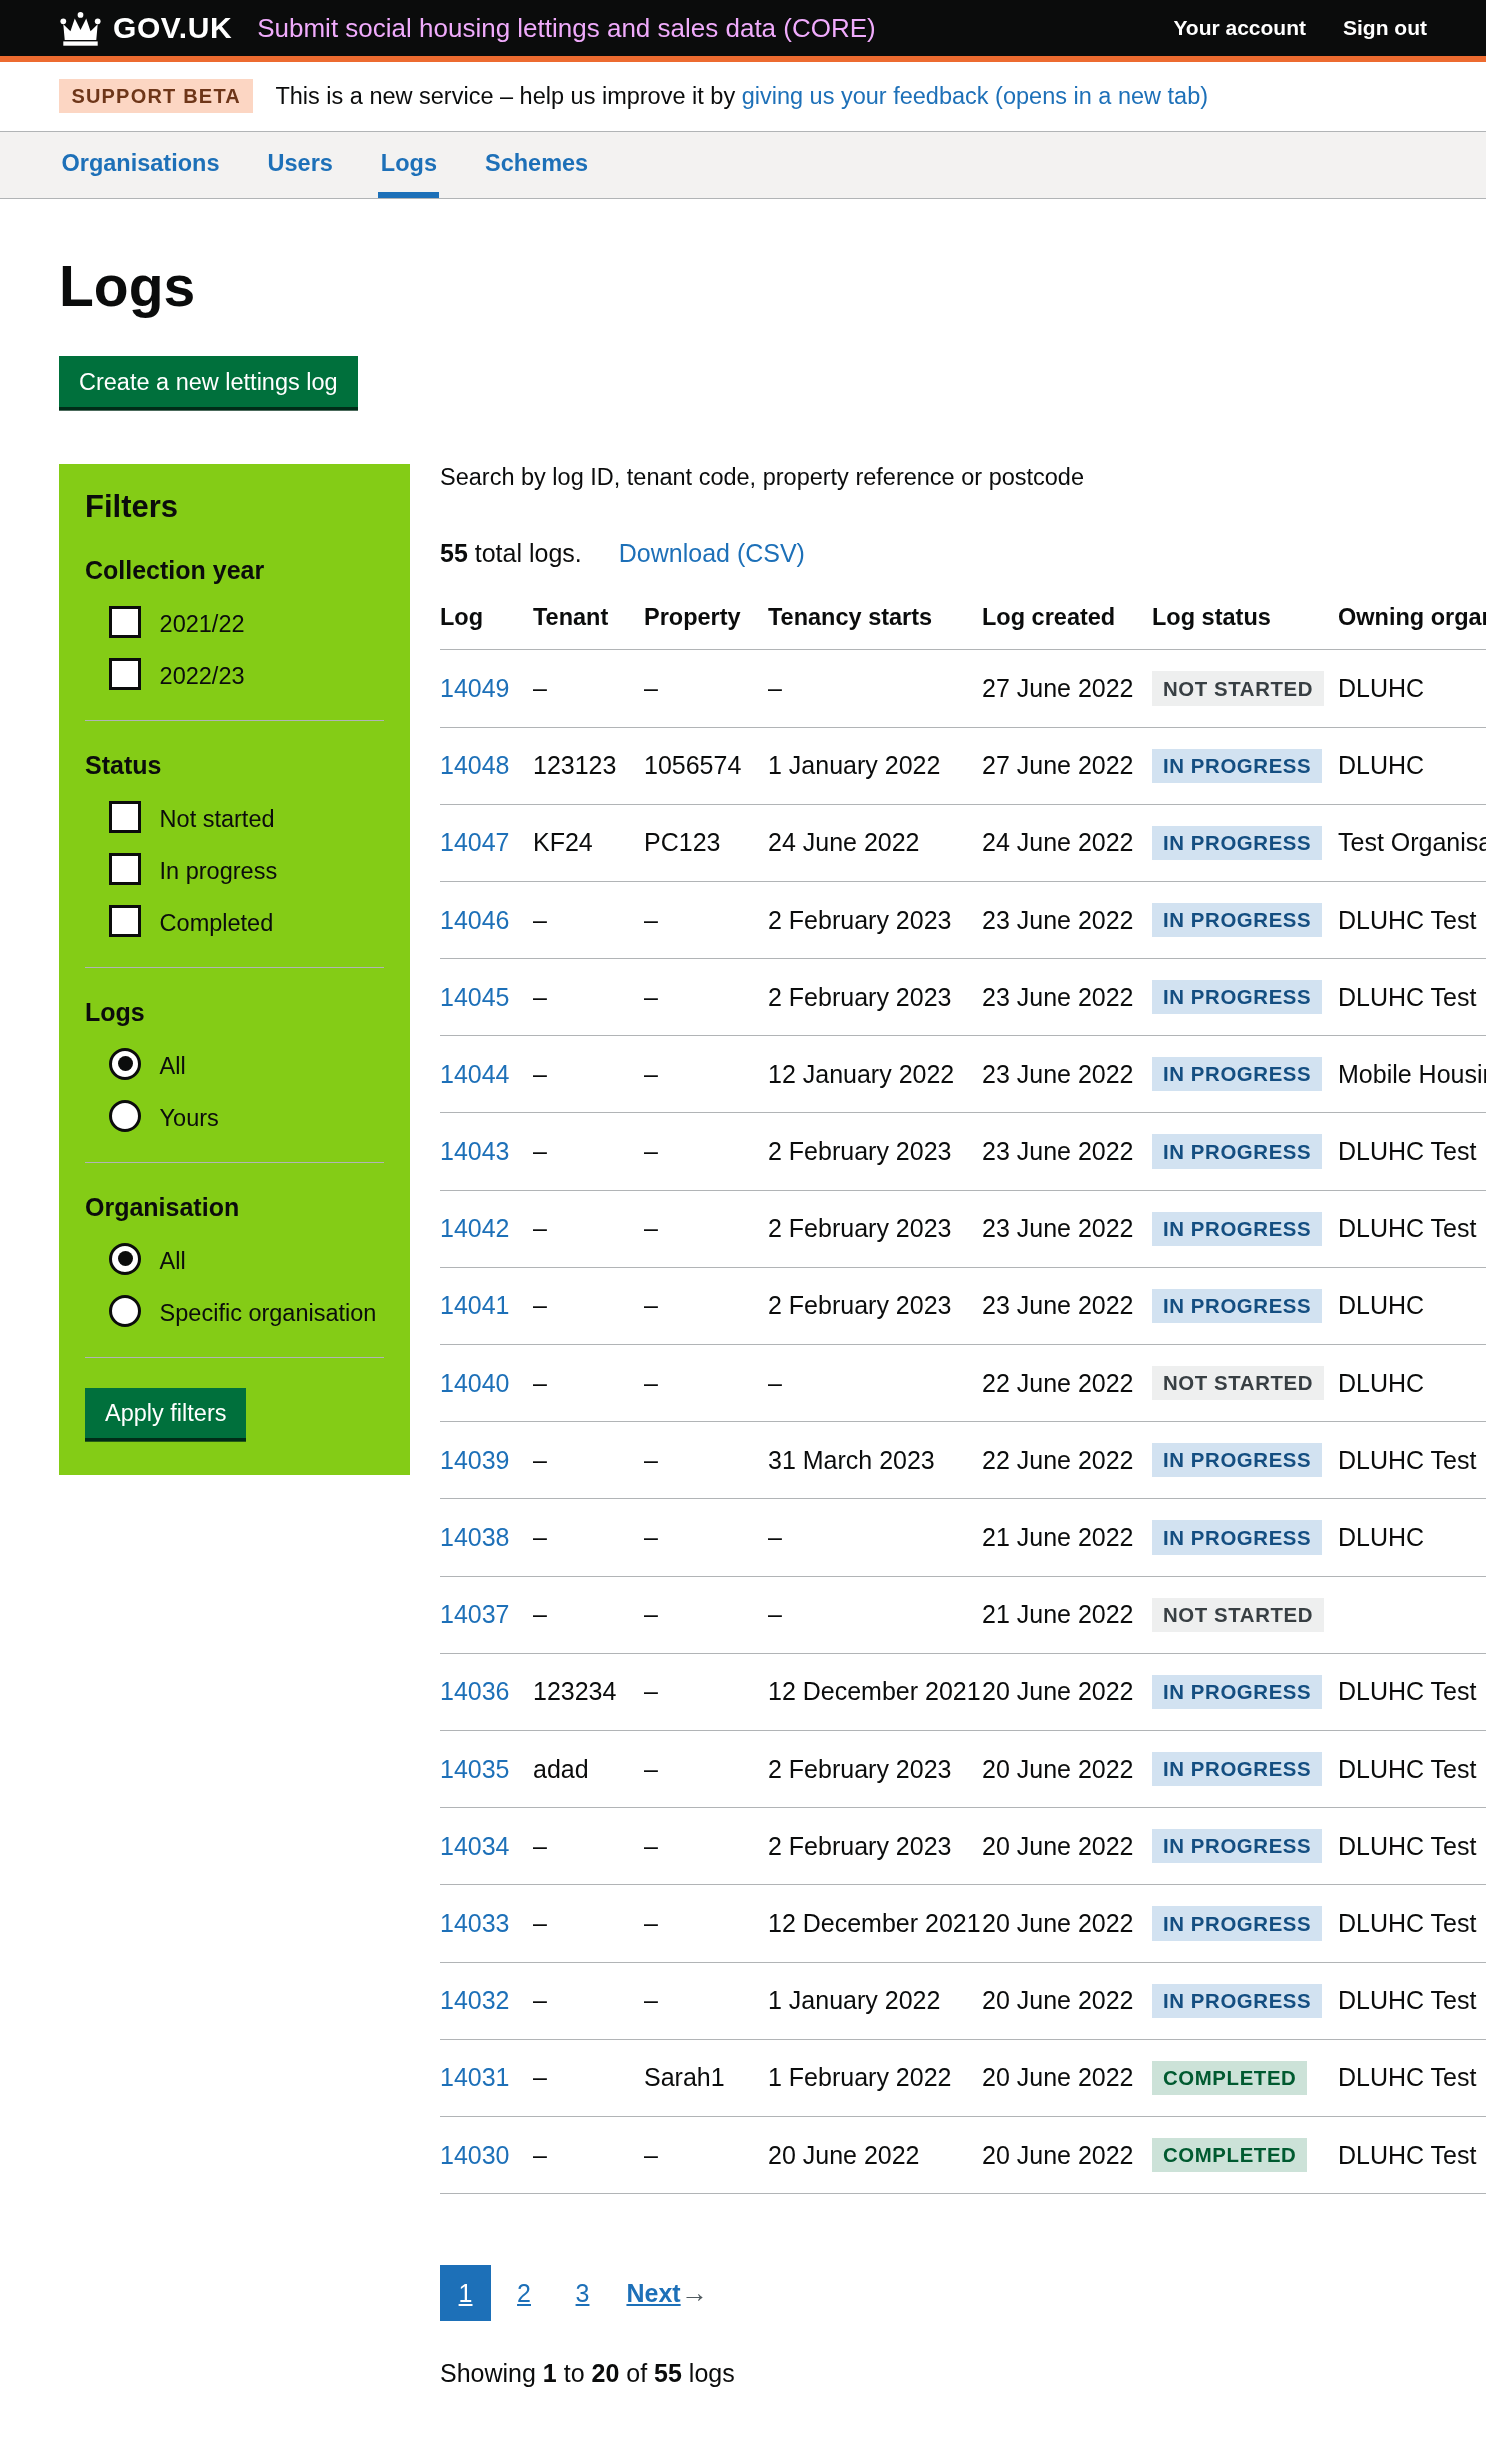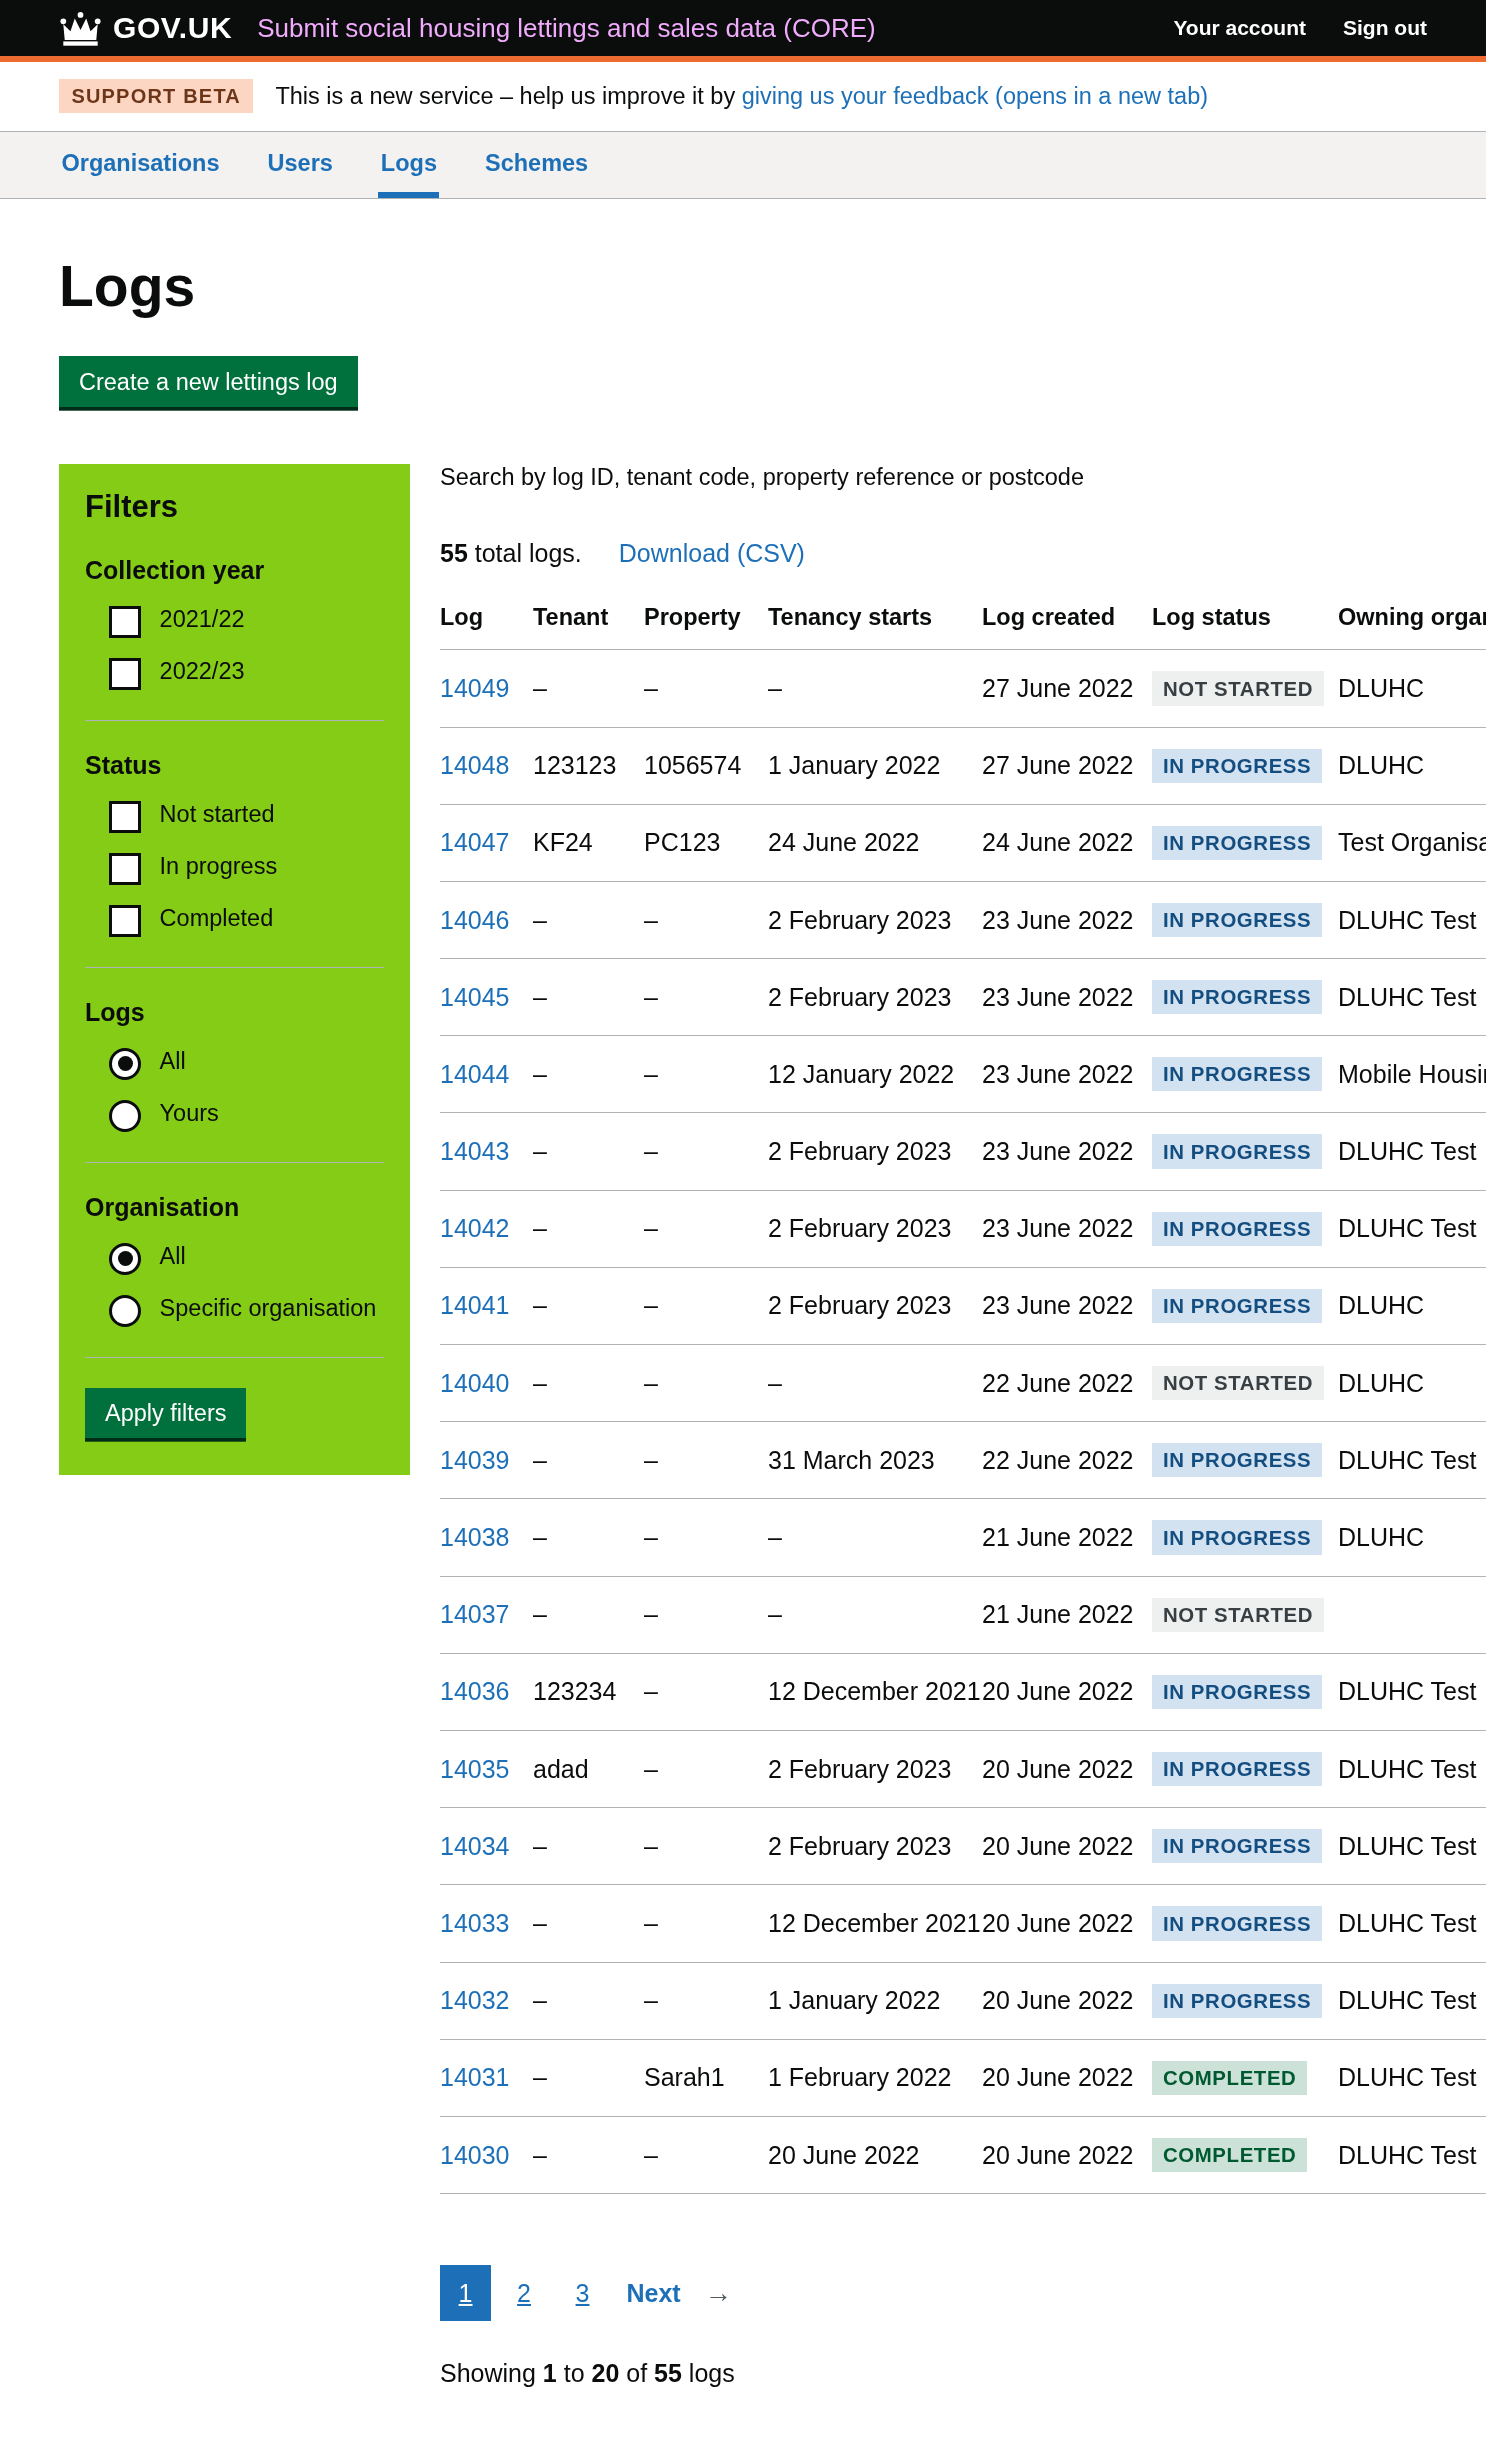--- a/index.html
+++ b/index.html
@@ -40,21 +40,21 @@
     cursor:pointer; }
   .create-btn { margin-bottom:57px; }
 
   .columns { display:flex; align-items:flex-start; }
 
   
   .filters { width:351px; flex-shrink:0; background:#84cc16; padding:25px 26px 37px;
     margin-right:30px; }
   .filters h2 { font-size:31px; font-weight:700; margin-bottom:31px; }
   .filter-group h3 { font-size:25px; font-weight:700; margin-bottom:21px; }
-  .opt-row { display:flex; align-items:flex-start; margin-bottom:20px;padding-left:24px; }
+  .opt-row { display:flex; align-items:flex-end; margin-bottom:20px;padding-left:24px; }
   .opt-label { font-size:23.5px; margin-left:18.6px; }
   .checkbox { width:32px; height:32px; border:3.1px solid #0b0c0c; background:#fff; flex-shrink:0; }
   .radio { width:32px; height:32px; border:3.1px solid #0b0c0c; border-radius:50%; background:#fff;
     flex-shrink:0; position:relative; }
   .radio.checked::after { content:""; position:absolute; left:50%; top:50%; width:15px; height:15px;
     margin:-7.4px 0 0 -7.4px; border-radius:50%; background:#0b0c0c; }
   .divider { border:none; border-top:1.2px solid #b1b4b6; margin:30px 0; }
 
   
   .results { flex:1 1 auto; min-width:0; }
@@ -79,21 +79,21 @@
   .tag-badge { display:inline-block; font-size:20.4px; font-weight:700; letter-spacing:0.6px;
     padding:6.2px 11px 5px; white-space:nowrap; }
   .tag-grey  { background:#eeefef; color:#383f43; }
   .tag-blue  { background:#d2e2f1; color:#144e81; }
   .tag-green { background:#cce2d8; color:#005a30; }
 
   
   .pagination { display:flex; align-items:center; margin-top:71px; font-size:25px; }
   .page-item { color:#1d70b8; text-decoration:underline; padding:13.6px 18.6px; margin-right:7.4px; }
   .page-item.current { background:#1d70b8; color:#fff; }
-  .next-link { color:#1d70b8; font-weight:700; margin:0 24px 0 11px; }
+  .next-link { color:#1d70b8; font-weight:700; text-decoration:underline; margin:0 0 0 11px; }
   .next-arrow { color:#505a5f; font-size:27px; }
   .showing-line { margin:38px 0 81px; font-size:25px; }
   .showing-line b { font-weight:700; }
 </style>
 </head>
 <body>
 
 <header class="govuk-header">
   <div class="header-left">
     <svg class="crown" viewBox="0 0 60 48" aria-hidden="true">

